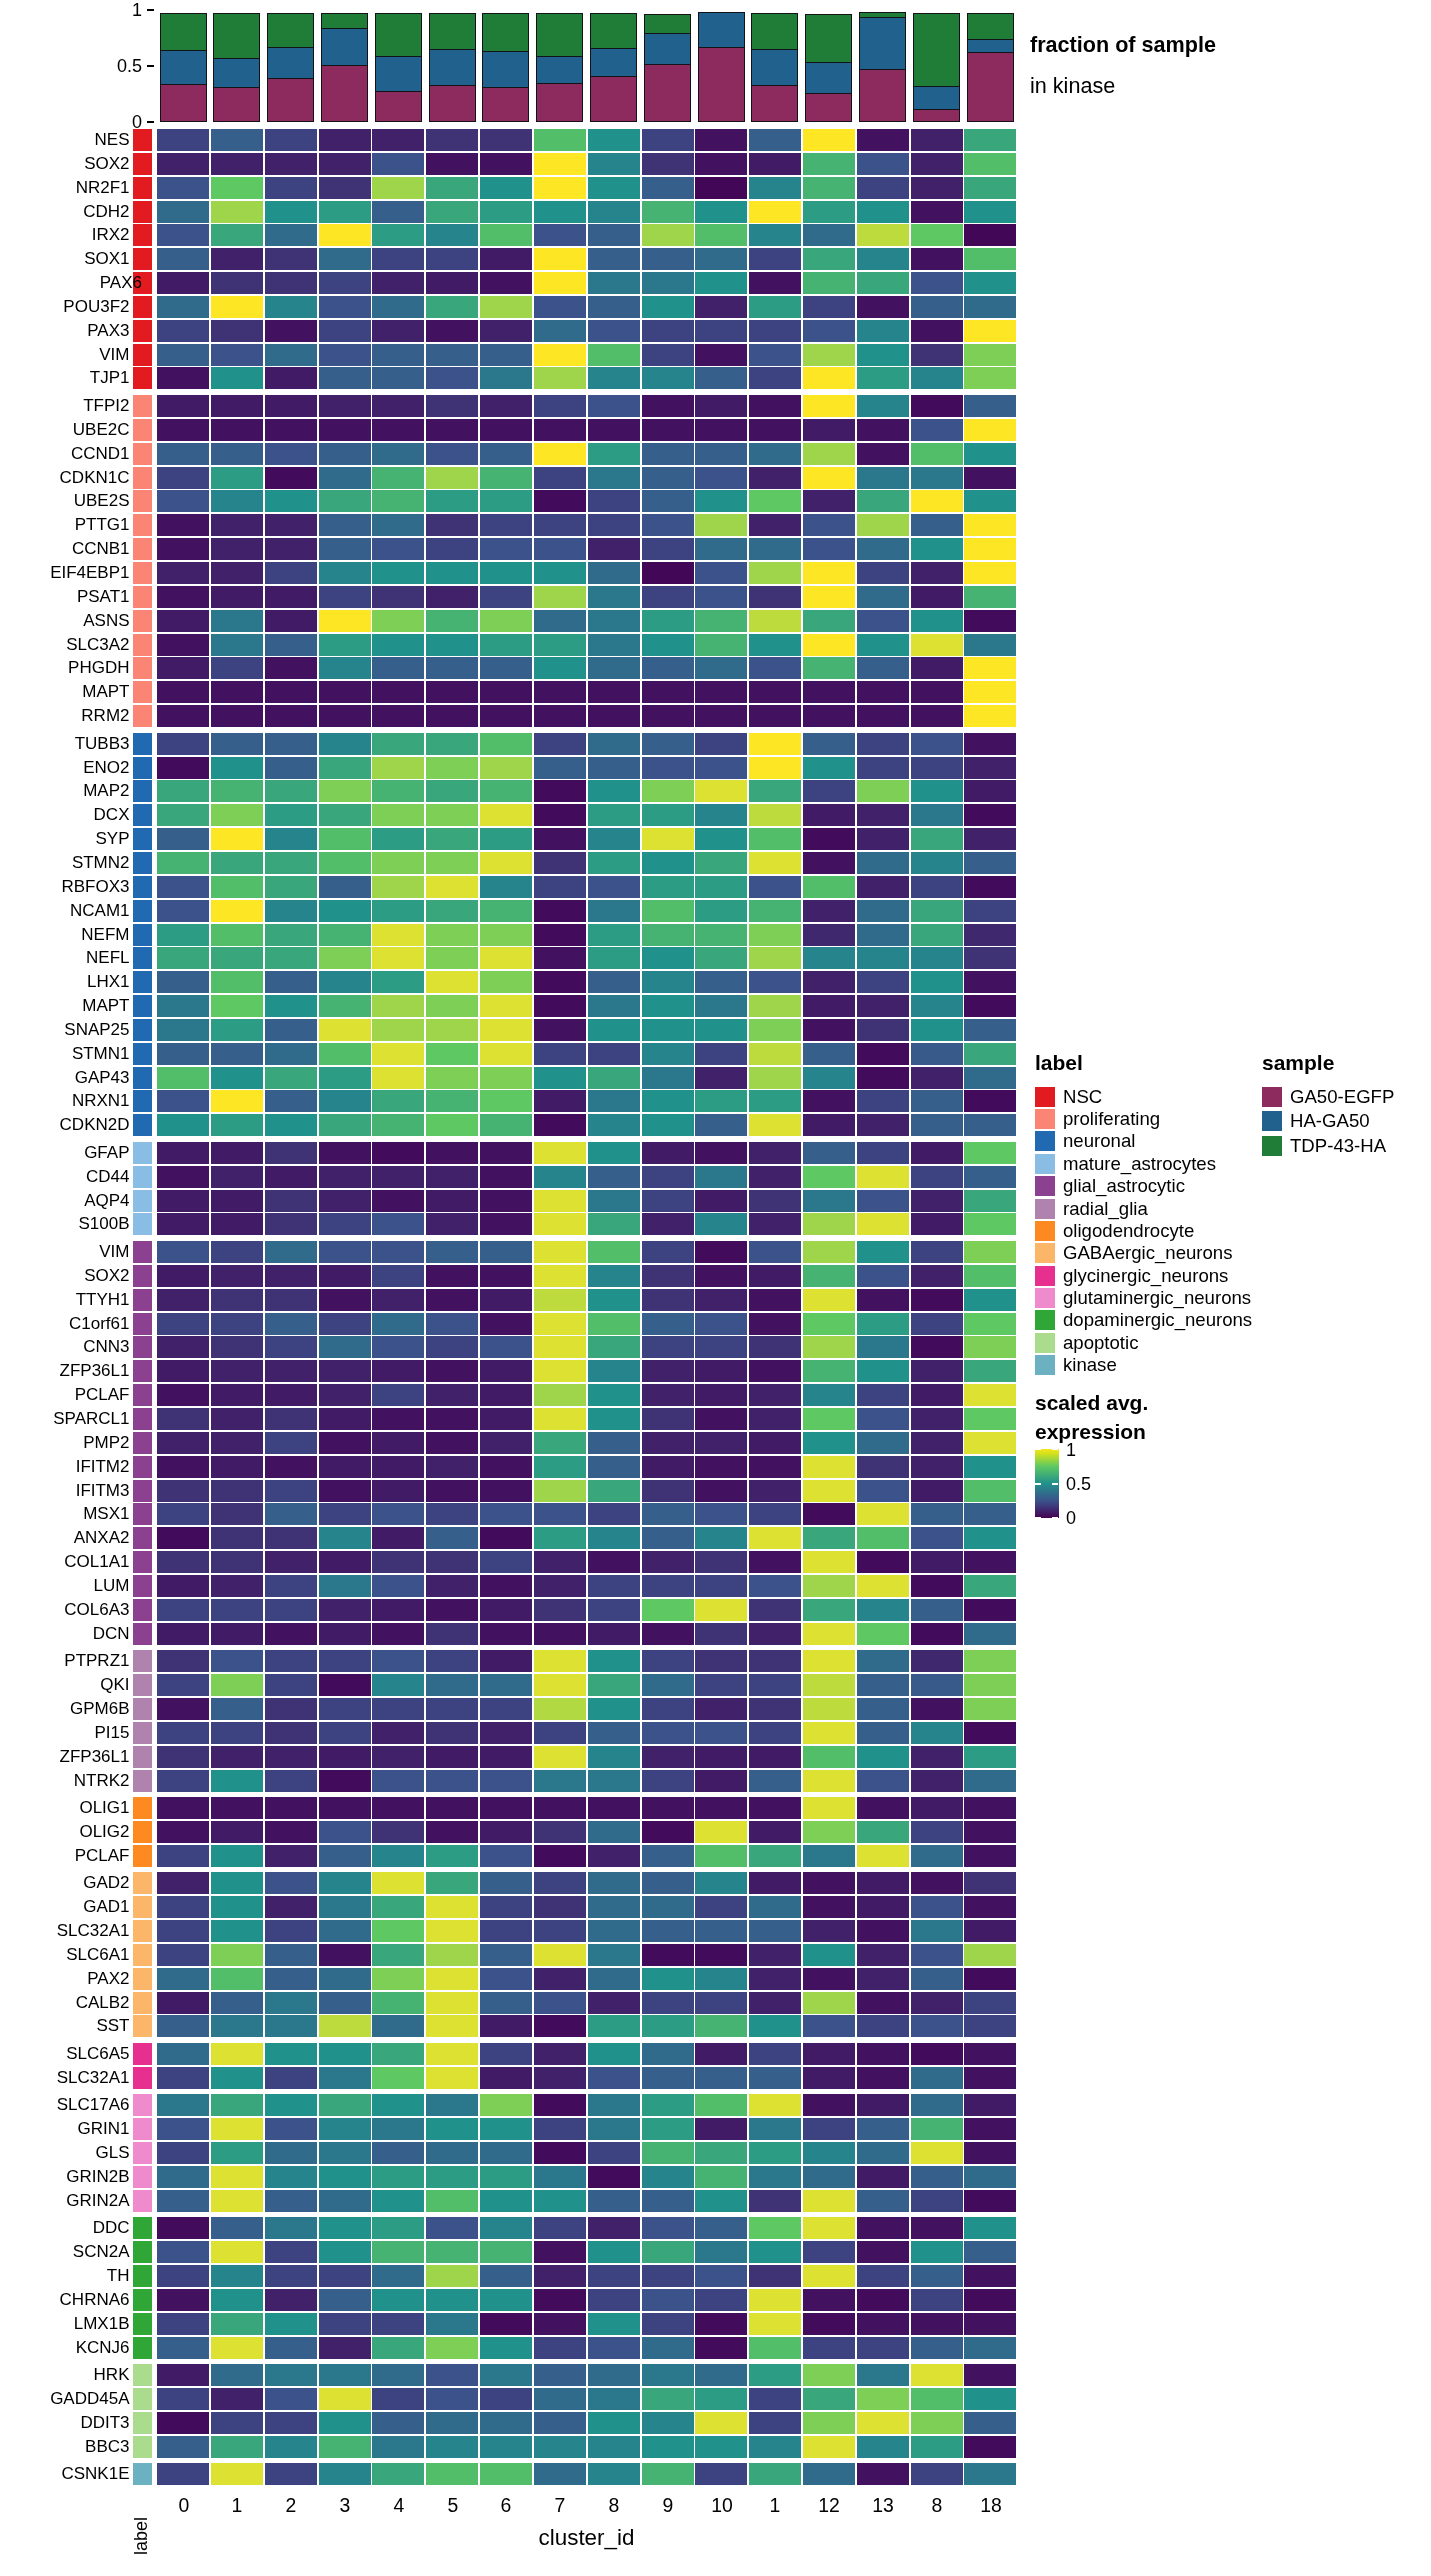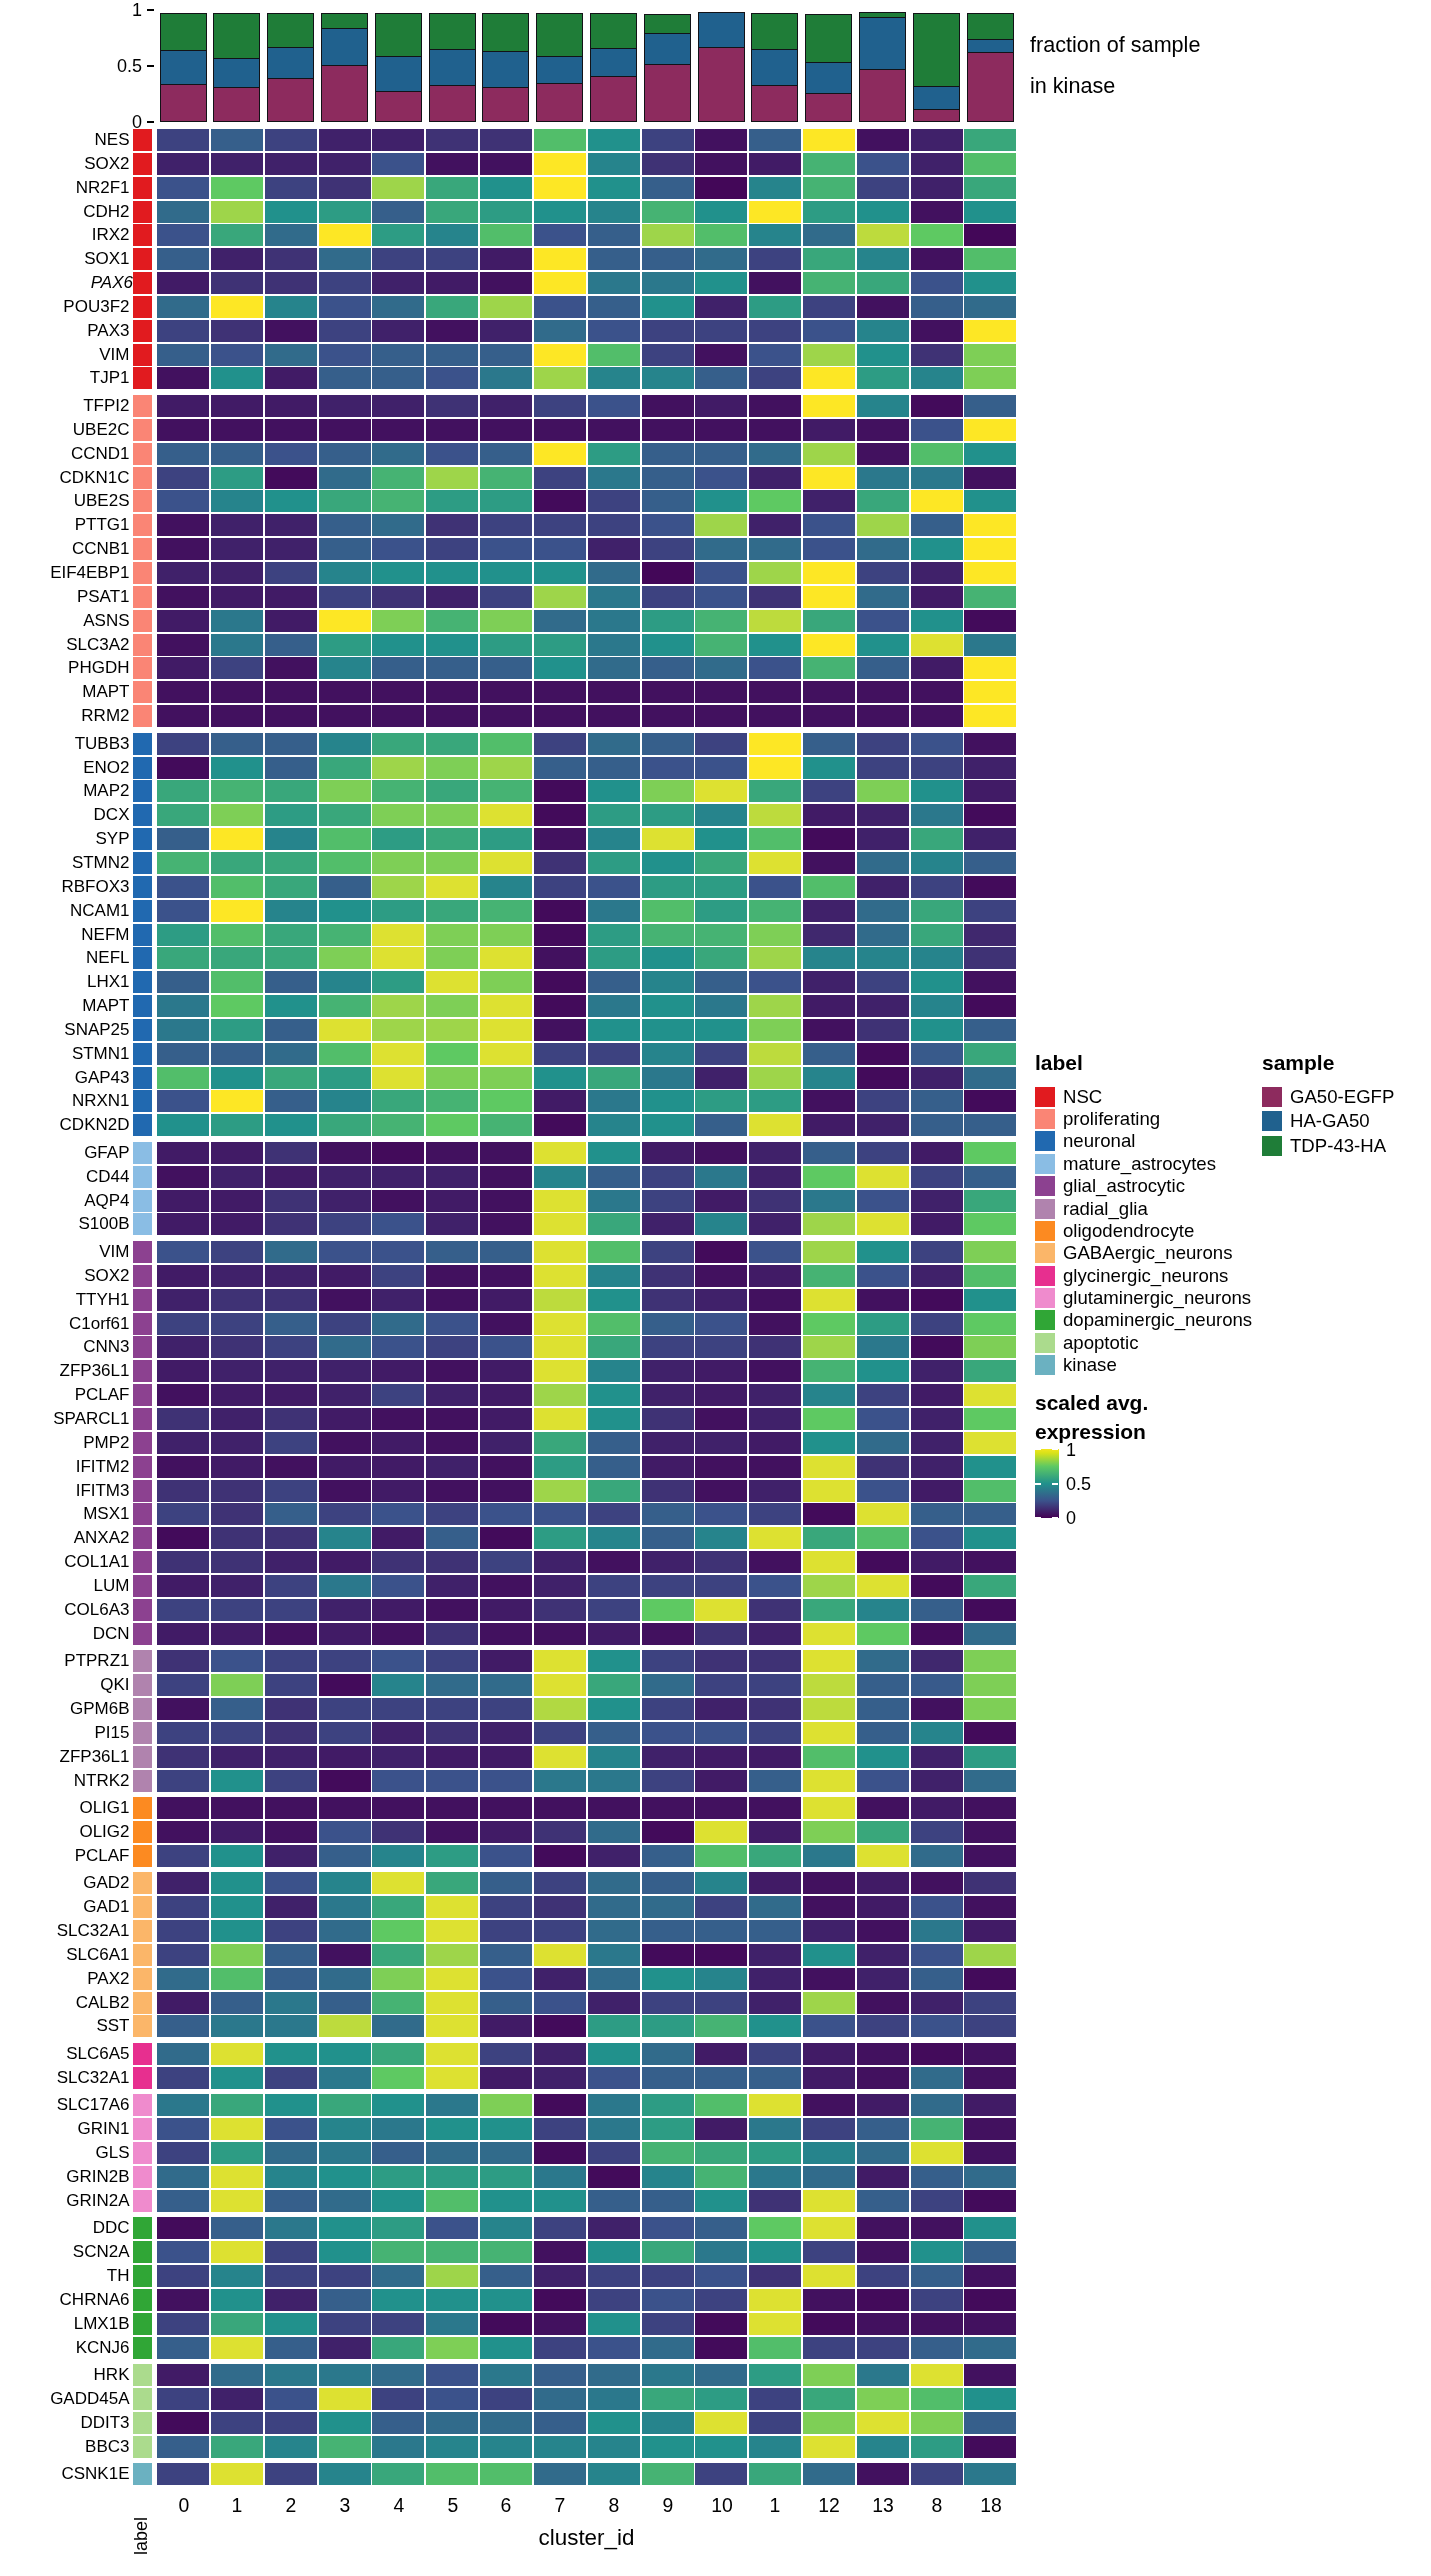--- a/index.html
+++ b/index.html
@@ -111,21 +111,21 @@
       </div>
     </div>
   <div id="bar-axis" class="abs">
       <div class="tickmark" style="left: 147px; top: 9px; width: 6.7px; height: 2.2px;"></div>
       <div class="ytick" style="left: 97px; top: 0.7px; width: 45px;">1</div>
       <div class="tickmark" style="left: 147px; top: 65px; width: 6.7px; height: 2.2px;"></div>
       <div class="ytick" style="left: 97px; top: 57px; width: 45px;">0.5</div>
       <div class="tickmark" style="left: 147px; top: 121px; width: 6.7px; height: 2.2px;"></div>
       <div class="ytick" style="left: 97px; top: 113px; width: 45px;">0</div>
     </div>
-  <div class="fig-title abs" style="left:1030px;top:33px;">fraction of sample</div>
+  <div class="fig-title abs" style="left:1030px;top:33px;font-weight:bold;">fraction of sample</div>
   <div class="fig-title abs" style="left:1030px;top:74px;">in kinase</div>
 
   <div id="heatmap" class="abs">
       <div class="cell" style="left: 157px; top: 129px; width: 52px; height: 22.4px; background: rgb(61, 66, 128);"></div>
       <div class="cell" style="left: 211px; top: 129px; width: 52px; height: 22.4px; background: rgb(54, 95, 139);"></div>
       <div class="cell" style="left: 265px; top: 129px; width: 52px; height: 22.4px; background: rgb(61, 66, 128);"></div>
       <div class="cell" style="left: 319px; top: 129px; width: 52px; height: 22.4px; background: rgb(64, 33, 106);"></div>
       <div class="cell" style="left: 372px; top: 129px; width: 52px; height: 22.4px; background: rgb(64, 33, 106);"></div>
       <div class="cell" style="left: 426px; top: 129px; width: 52px; height: 22.4px; background: rgb(63, 50, 117);"></div>
       <div class="cell" style="left: 480px; top: 129px; width: 52px; height: 22.4px; background: rgb(63, 50, 117);"></div>
@@ -1774,21 +1774,21 @@
       <div class="cell" style="left: 133px; top: 2436px; width: 19.4px; height: 22.4px; background: rgb(171, 219, 141);"></div>
       <div class="cell" style="left: 133px; top: 2463px; width: 19.4px; height: 22.4px; background: rgb(107, 177, 193);"></div>
     </div>
   <div id="gene-labels" class="abs">
       <div class="gene-label" style="left: 7.5px; top: 129px; width: 122px;">NES</div>
       <div class="gene-label" style="left: 7.5px; top: 153px; width: 122px;">SOX2</div>
       <div class="gene-label" style="left: 7.5px; top: 177px; width: 122px;">NR2F1</div>
       <div class="gene-label" style="left: 7.5px; top: 201px; width: 122px;">CDH2</div>
       <div class="gene-label" style="left: 7.5px; top: 224px; width: 122px;">IRX2</div>
       <div class="gene-label" style="left: 7.5px; top: 248px; width: 122px;">SOX1</div>
-      <div class="gene-label" style="left: 11px; top: 272px; width: 122px; font-style: italic;">PAX6</div>
+      <div class="gene-label" style="left: 20px; top: 272px; width: 122px;">PAX6</div>
       <div class="gene-label" style="left: 7.5px; top: 296px; width: 122px;">POU3F2</div>
       <div class="gene-label" style="left: 7.5px; top: 320px; width: 122px;">PAX3</div>
       <div class="gene-label" style="left: 7.5px; top: 344px; width: 122px;">VIM</div>
       <div class="gene-label" style="left: 7.5px; top: 367px; width: 122px;">TJP1</div>
       <div class="gene-label" style="left: 7.5px; top: 395px; width: 122px;">TFPI2</div>
       <div class="gene-label" style="left: 7.5px; top: 419px; width: 122px;">UBE2C</div>
       <div class="gene-label" style="left: 7.5px; top: 443px; width: 122px;">CCND1</div>
       <div class="gene-label" style="left: 7.5px; top: 467px; width: 122px;">CDKN1C</div>
       <div class="gene-label" style="left: 7.5px; top: 490px; width: 122px;">UBE2S</div>
       <div class="gene-label" style="left: 7.5px; top: 514px; width: 122px;">PTTG1</div>

